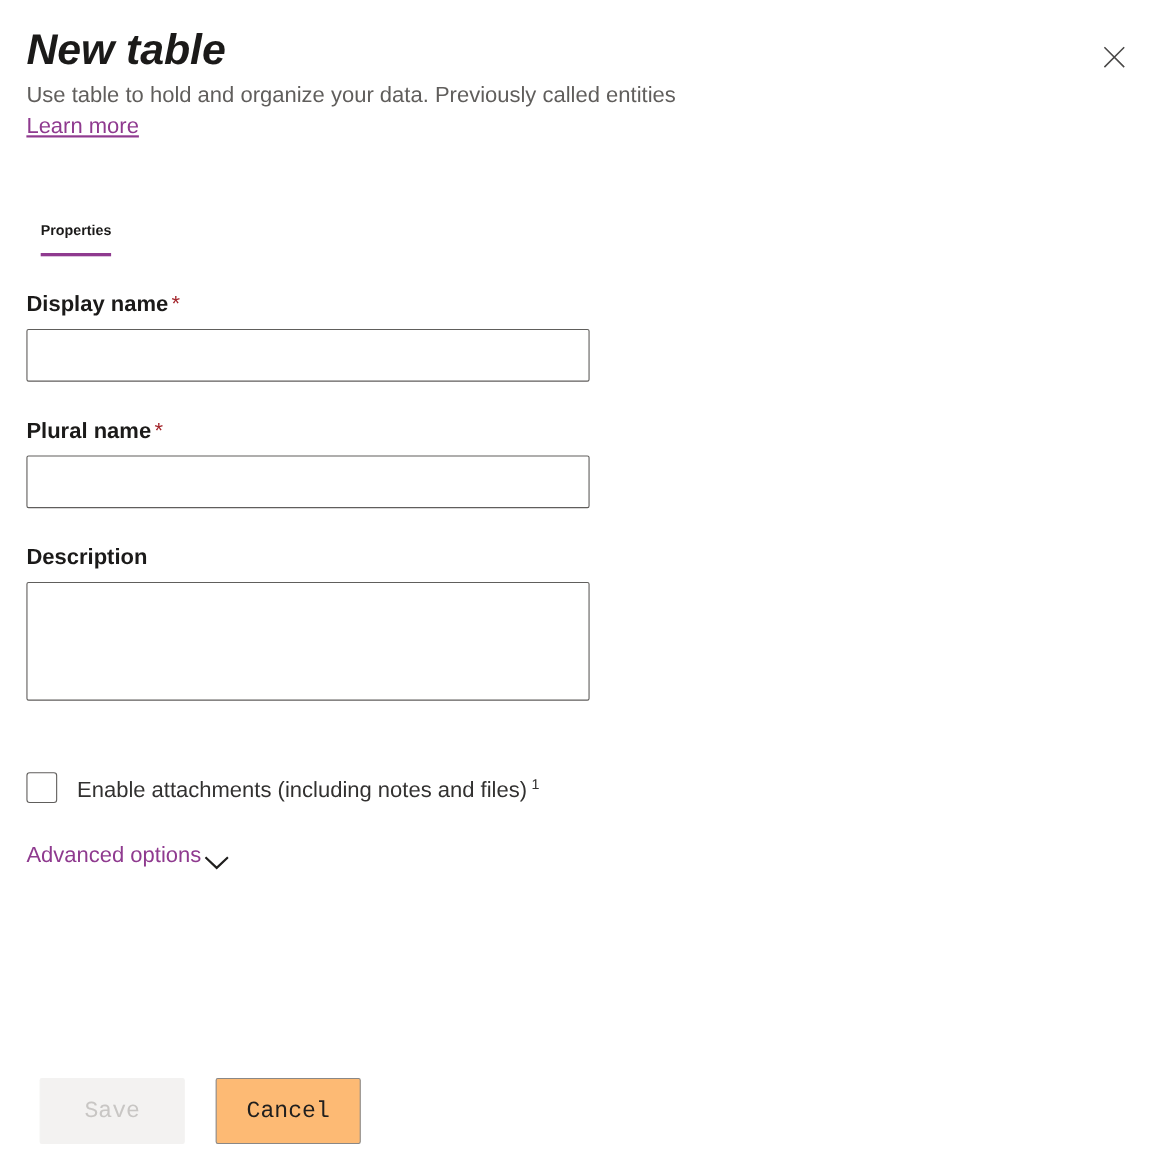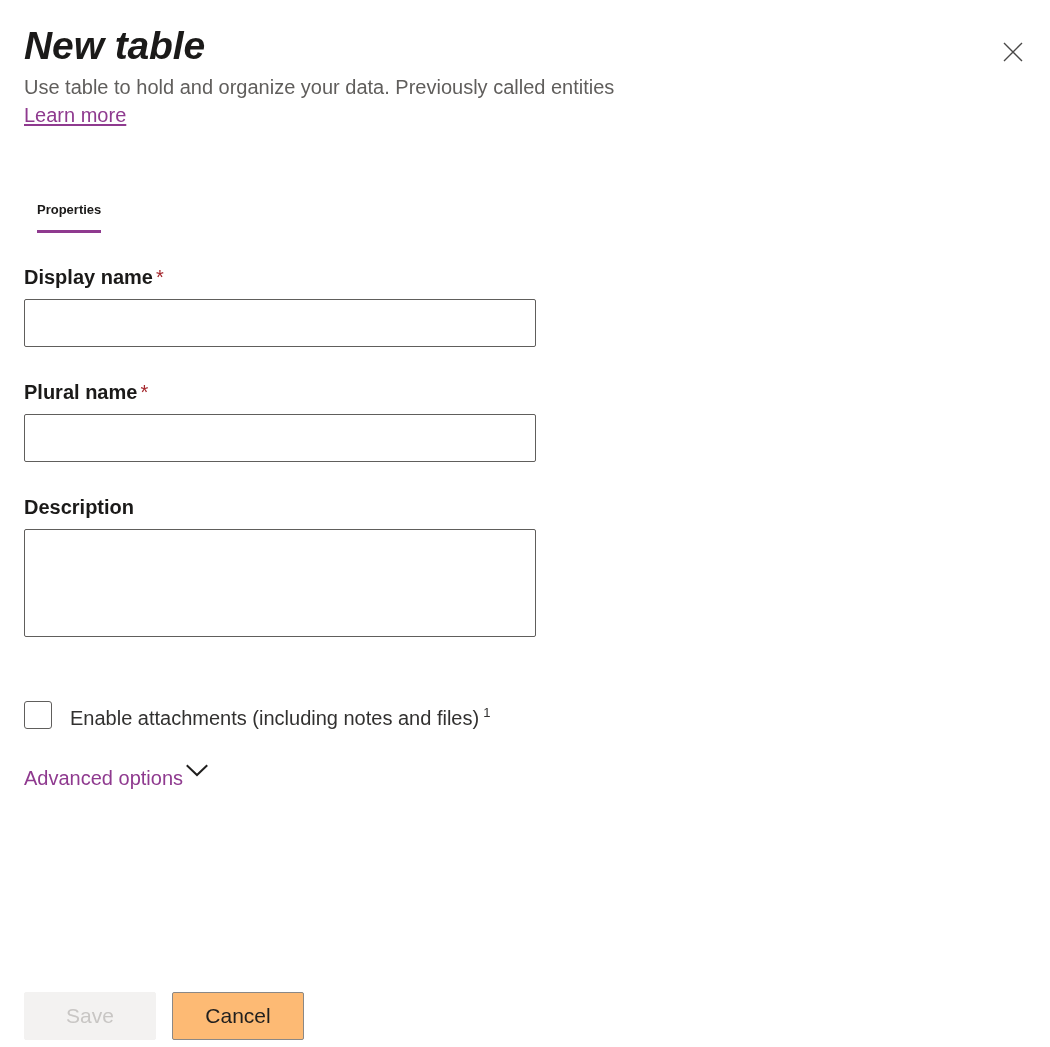--- a/index.html
+++ b/index.html
@@ -198,21 +198,21 @@
     color: #323130;
     margin-left: 4px;
   }
 
   
   .advanced-options {
     position: absolute;
     left: 24px;
     top: 764px;
     display: flex;
-    align-items: flex-start;
+    align-items: flex-end;
     gap: 3px;
     background: none;
     border: none;
     padding: 0;
     cursor: pointer;
     font-family: inherit;
   }
   .advanced-options-label {
     font-size: 20px;
     line-height: 28px;
@@ -228,27 +228,28 @@
   .footer {
     position: absolute;
     left: 24px;
     bottom: 7px;
     display: flex;
     align-items: center;
     gap: 16px;
   }
   .btn {
     box-sizing: border-box;
-    height: 48px;
+    height: 60px;
     min-width: 132px;
     padding: 0 20px;
-    font-family: Liberation Sans, sans-serif;
+    font-family: Liberation Mono, monospace;
     font-size: 21px;
     border-radius: 2px;
     cursor: pointer;
+    margin-left: 12px;
   }
   .btn-save {
     background: #f3f2f1;
     color: #c8c6c4;
     border: 1px solid #f3f2f1;
     cursor: default;
   }
   .btn-cancel {
     background: #fdba74;
     color: #201f1e;

